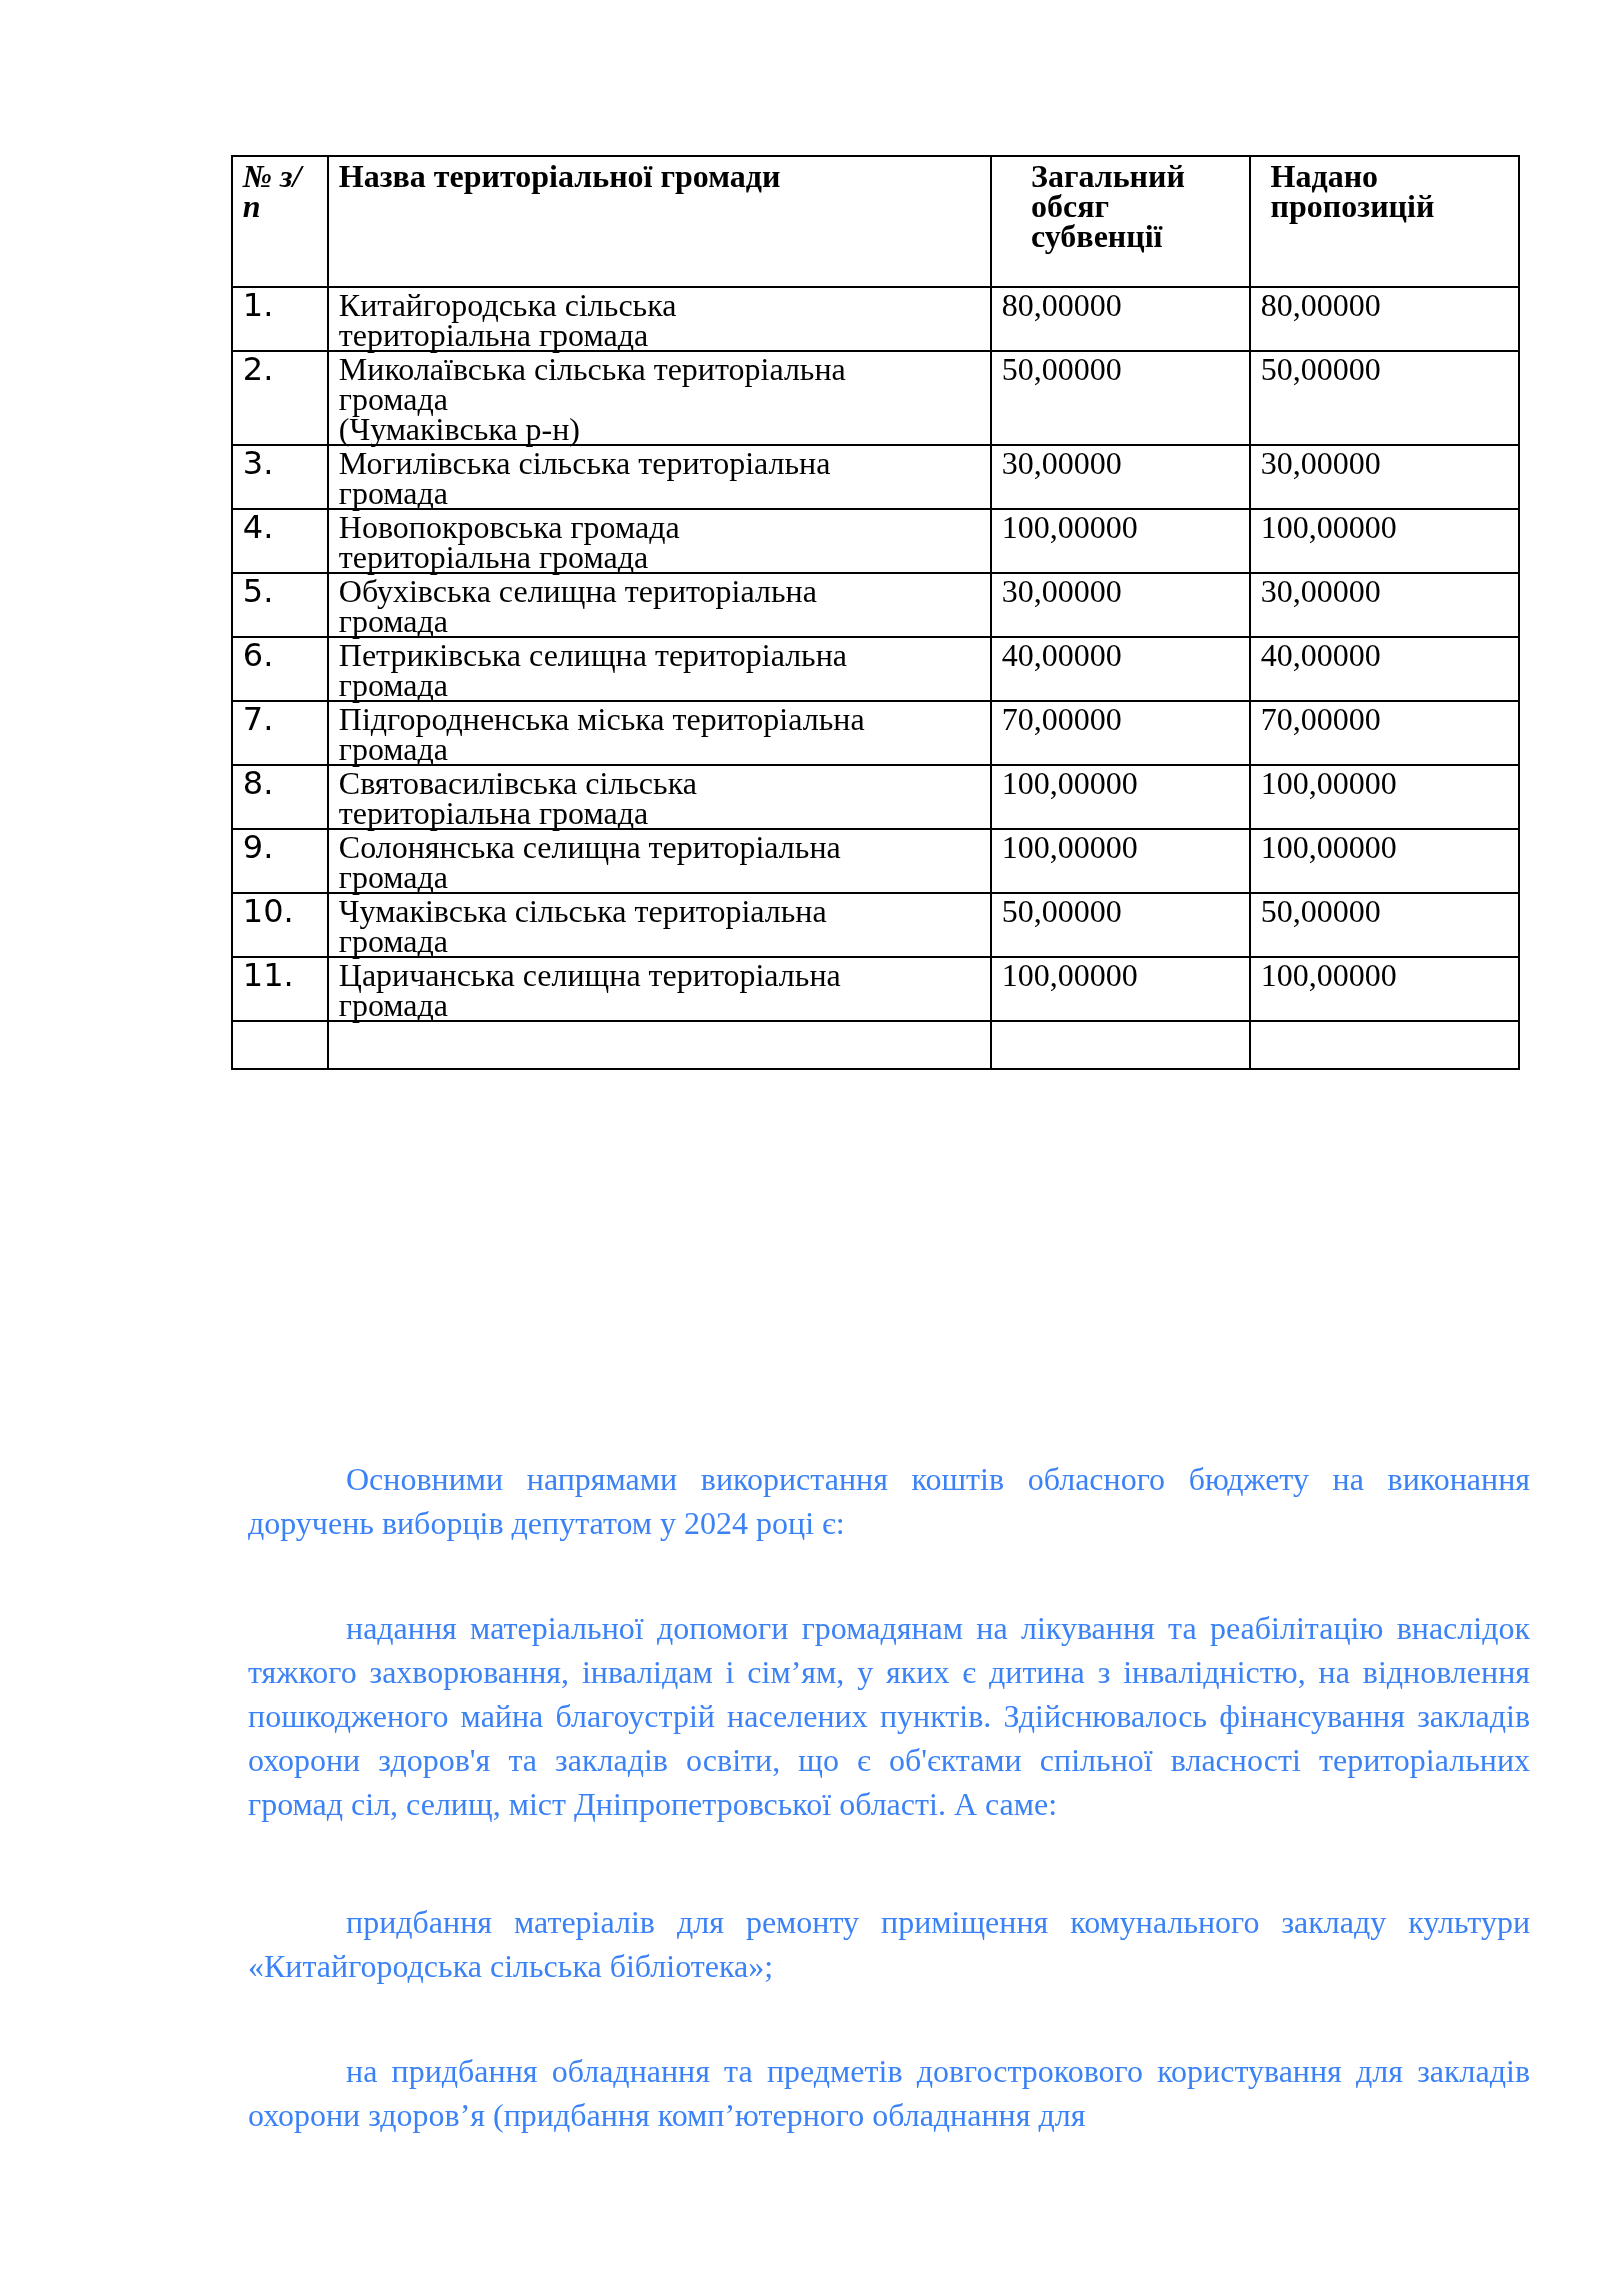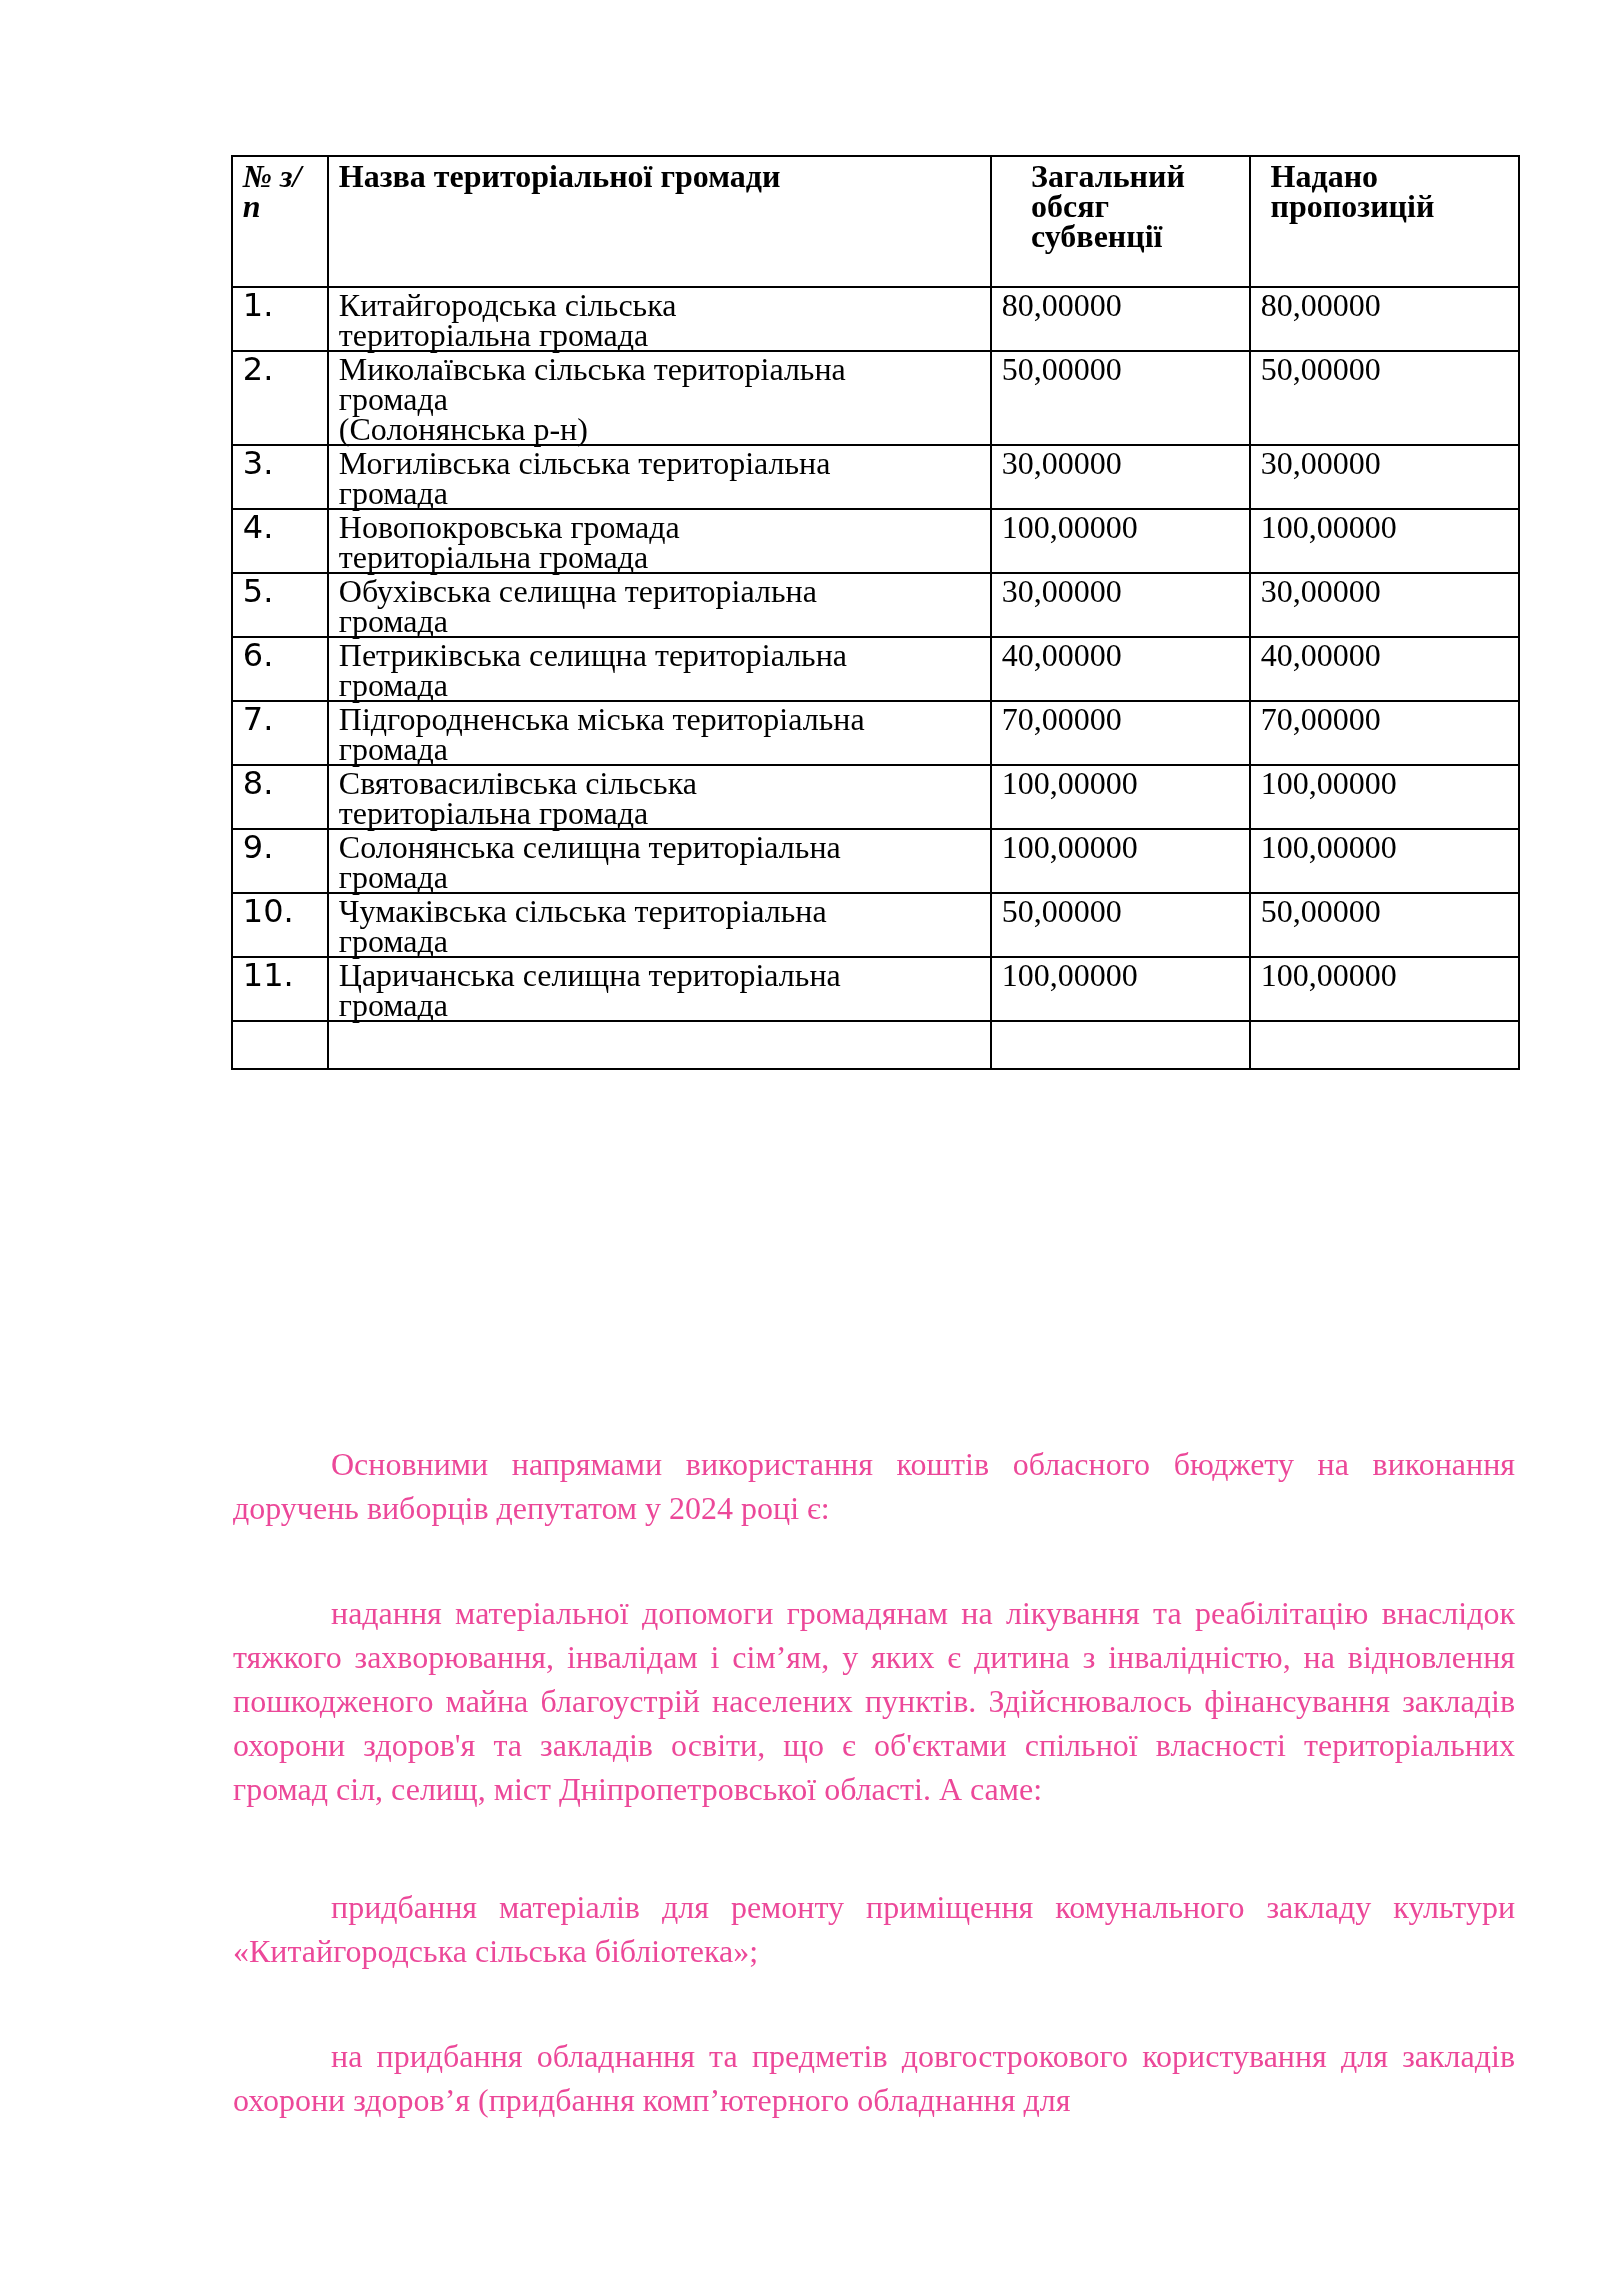--- a/index.html
+++ b/index.html
@@ -22,21 +22,21 @@
   col.c4 { width: 269px; }
   tr.head th { height: 125px; }
   td.num { font-family: "DejaVu Sans", sans-serif; font-size: 25.5px; padding-top: 3.9px; }
   td { padding-top: 2px !important; }
   tr.r2 td { height: 57px; }
   tr.r3 td { height: 86px; }
   tr.empty td { height: 44px; }
   .para {
     position: absolute; left: 233px; width: 1282px;
     font-family: "Liberation Serif", serif; font-size: 32px; line-height: 44px;
-    text-align: justify; color: #ec4899; margin: 0;
+    text-align: justify; color: #3b82f6; margin: 15px;
   }
   .para .indent { display: inline-block; width: 98px; }
 </style>
 </head>
 <body>
 
 <div class="page">
 
   <table class="grid">
     <colgroup>
@@ -61,21 +61,21 @@
             <div>територіальна громада</div>
           </td>
           <td>80,00000</td>
           <td>80,00000</td>
         </tr>
         <tr class="r3">
           <td class="num">2.</td>
           <td>
             <div>Миколаївська сільська територіальна</div>
             <div>громада</div>
-            <div>(Солонянська р-н)</div>
+            <div>(Чумаківська р-н)</div>
           </td>
           <td>50,00000</td>
           <td>50,00000</td>
         </tr>
         <tr class="r2">
           <td class="num">3.</td>
           <td>
             <div>Могилівська сільська територіальна</div>
             <div>громада</div>
           </td>

